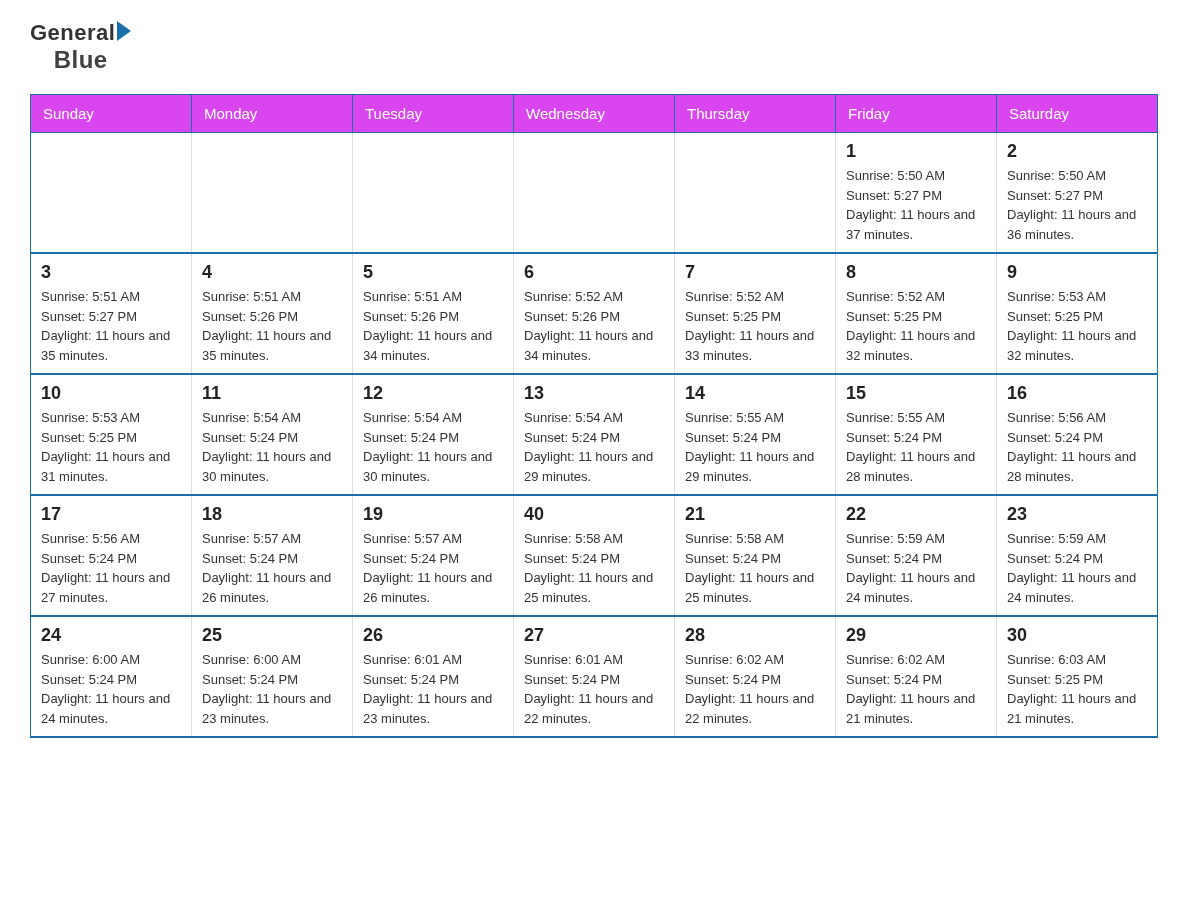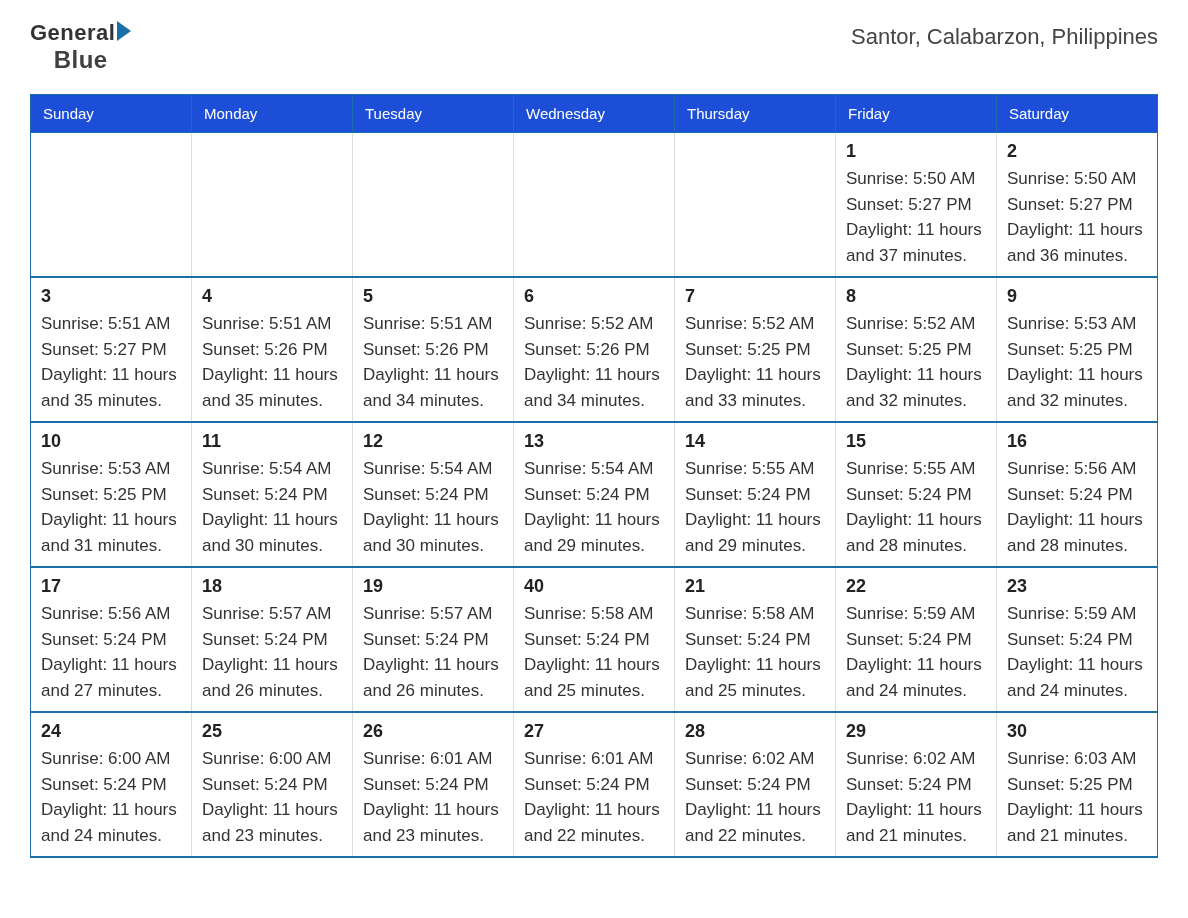--- a/index.html
+++ b/index.html
@@ -59,21 +59,21 @@
       font-size: 22px;
       font-weight: normal;
       color: #444;
       margin-top: 4px;
     }
     table {
       width: 100%;
       border-collapse: collapse;
     }
     thead tr {
-      background-color: #1d4ed8;
+      background-color: #d946ef;
     }
     thead th {
       color: #fff;
       font-size: 15px;
       font-weight: normal;
       padding: 10px 12px;
       text-align: left;
       border: 1px solid #1a6fa8;
     }
     tbody tr {
@@ -93,21 +93,21 @@
     tbody td:first-child { border-left: 1px solid #1a6fa8; }
     tbody td:last-child { border-right: 1px solid #1a6fa8; }
     .day-number {
       font-size: 18px;
       font-weight: bold;
       color: #222;
       display: block;
       margin-bottom: 4px;
     }
     .day-info {
-      font-size: 17px;
+      font-size: 13px;
       color: #333;
       line-height: 1.5;
     }
     .empty-cell { background: #fff; }
     .logo-top-row {
       display: flex;
       flex-direction: row;
       align-items: center;
     }
   </style>
@@ -116,21 +116,20 @@
 
 <div class="header">
   <div class="logo">
     <div class="logo-top-row">
       <span class="logo-general">General</span>
       <span class="logo-arrow"></span>
     </div>
     <span class="logo-blue">Blue</span>
   </div>
   <div class="title-area">
-    <h2>Santor, Calabarzon, Philippines</h2>
   </div>
 </div>
 
 <table>
   <thead>
     <tr>
       <th>Sunday</th>
       <th>Monday</th>
       <th>Tuesday</th>
       <th>Wednesday</th>

